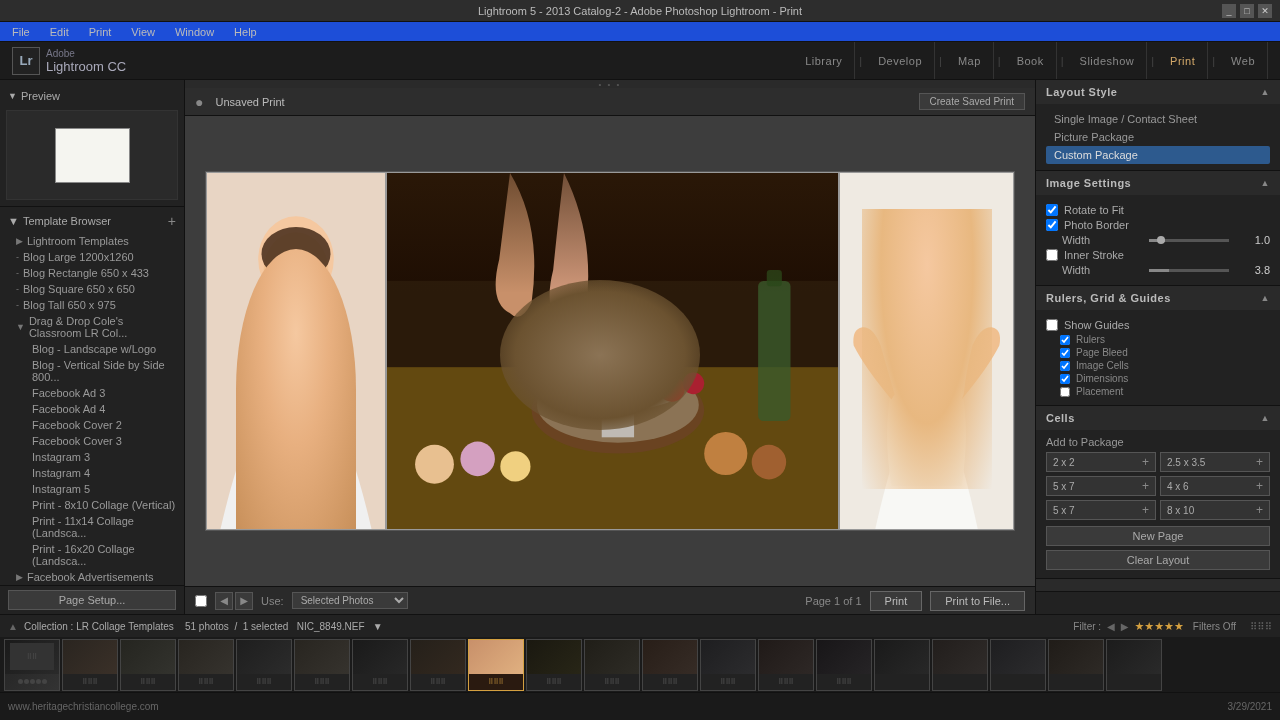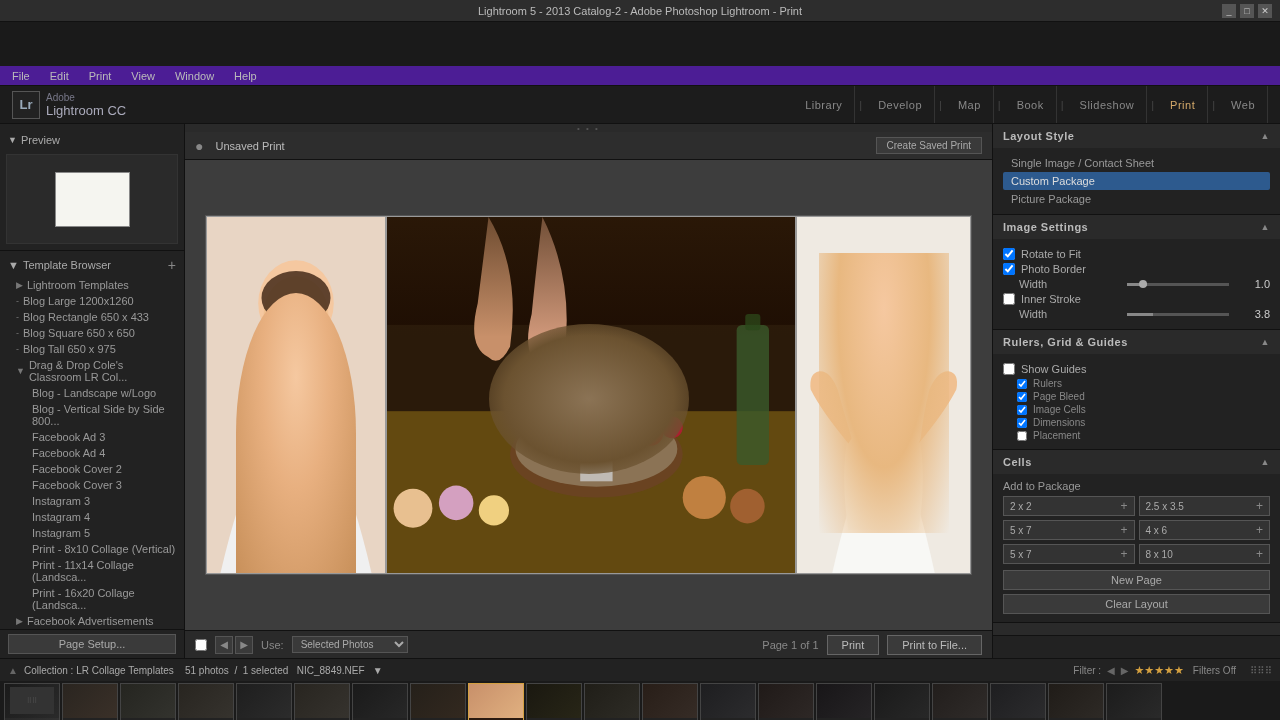--- a/index.html
+++ b/index.html
@@ -28,29 +28,28 @@
       background: #555;
       color: #ccc;
       font-size: 9px;
       display: flex; align-items: center; justify-content: center;
       cursor: pointer;
     }
 
     
     #menu-bar {
       height: 20px;
-      background: #4c1d95;
+      background: #1d4ed8;
       display: flex;
       align-items: center;
       padding: 0 8px;
       gap: 12px;
       border-bottom: 1px solid #111;
       font-size: 11px;
       color: #bbb;
-      margin-top: 44px;
     }
     .menu-item { cursor: pointer; padding: 2px 4px; }
 
     
     #app {
       display: flex;
       flex-direction: column;
       height: calc(720px - 42px);
     }
 
@@ -322,21 +321,21 @@
     .toolbar-nav { display: flex; gap: 2px; }
     .nav-btn { width: 18px; height: 18px; background: #3a3a3a; border: 1px solid #555; color: #888; font-size: 10px; display: flex; align-items: center; justify-content: center; cursor: pointer; }
     .toolbar-label { color: #888; font-size: 11px; }
     .use-select { background: #3a3a3a; border: 1px solid #555; color: #aaa; font-size: 10px; padding: 1px 4px; }
     .page-info { margin-left: auto; color: #888; font-size: 11px; }
     .print-btn { background: #3a3a3a; border: 1px solid #666; color: #bbb; padding: 3px 14px; font-size: 11px; cursor: pointer; }
     .print-to-file-btn { background: #3a3a3a; border: 1px solid #666; color: #bbb; padding: 3px 14px; font-size: 11px; cursor: pointer; }
 
     
     #right-panel {
-      width: 288px;
+      width: 245px;
       background: #222;
       border-left: 1px solid #111;
       display: flex;
       flex-direction: column;
       overflow-y: auto;
     }
 
     .panel-section {
       border-bottom: 1px solid #111;
     }
@@ -762,22 +761,22 @@
 
     <div id="right-panel">
 
       <div class="panel-section">
         <div class="panel-section-header">
           <span>Layout Style</span>
           <span class="arrow">▲</span>
         </div>
         <div class="panel-content">
           <div class="layout-option">Single Image / Contact Sheet</div>
+          <div class="layout-option">Picture Package</div>
           <div class="layout-option selected">Custom Package</div>
-          <div class="layout-option">Picture Package</div>
         </div>
       </div>
 
       <div class="panel-section">
         <div class="panel-section-header">
           <span>Image Settings</span>
           <span class="arrow">▲</span>
         </div>
         <div class="panel-content">
           <div class="setting-row">

